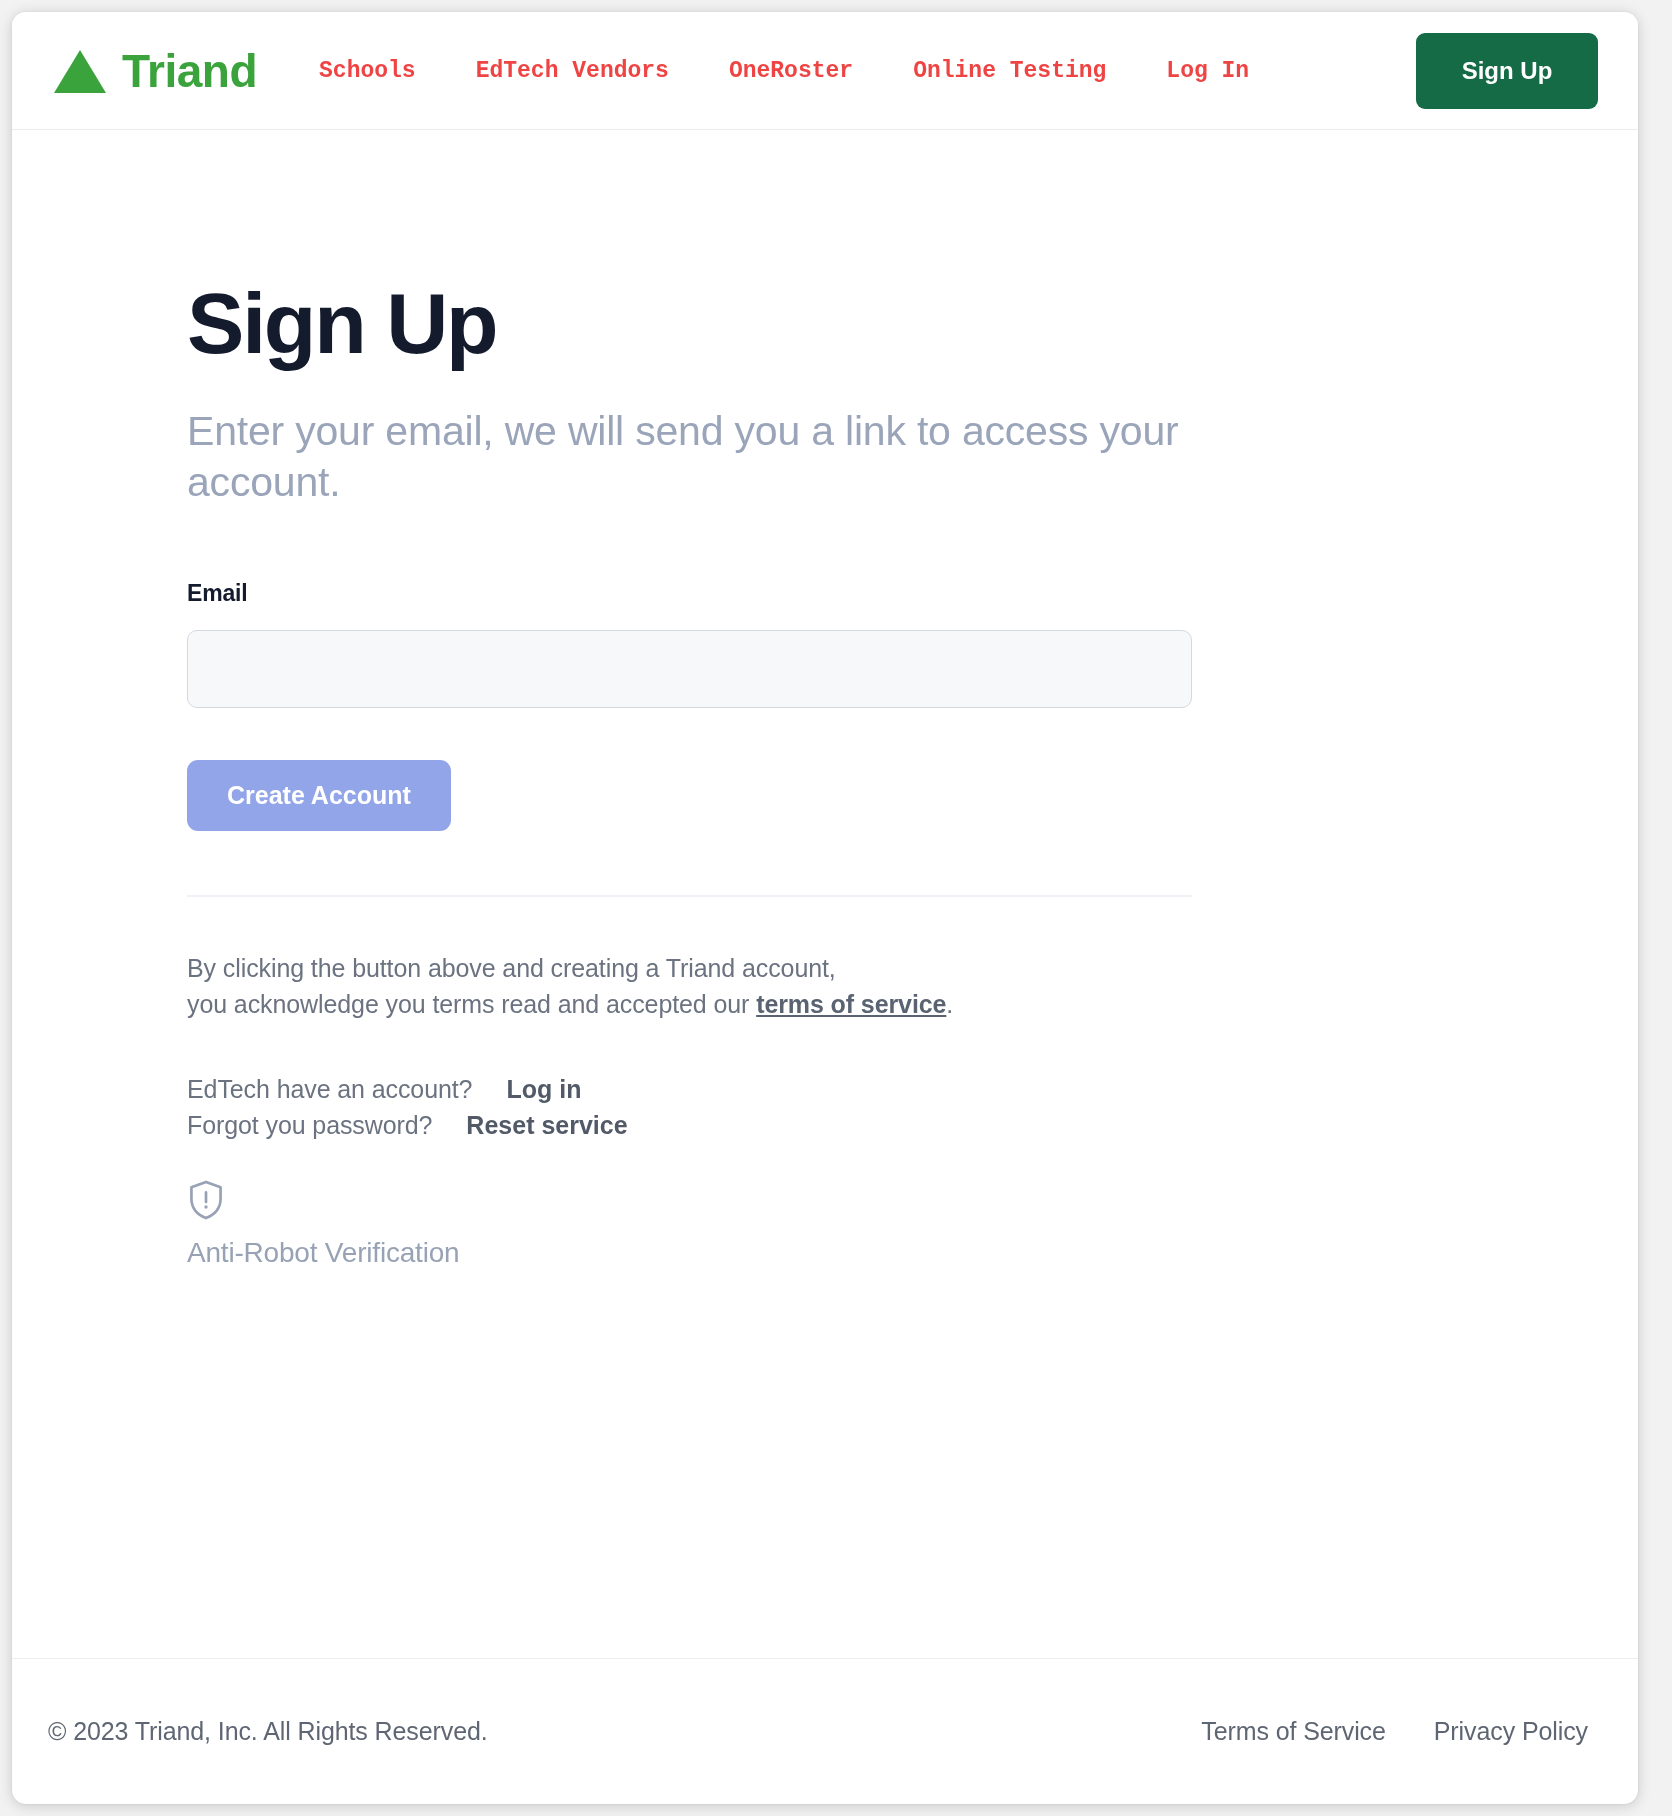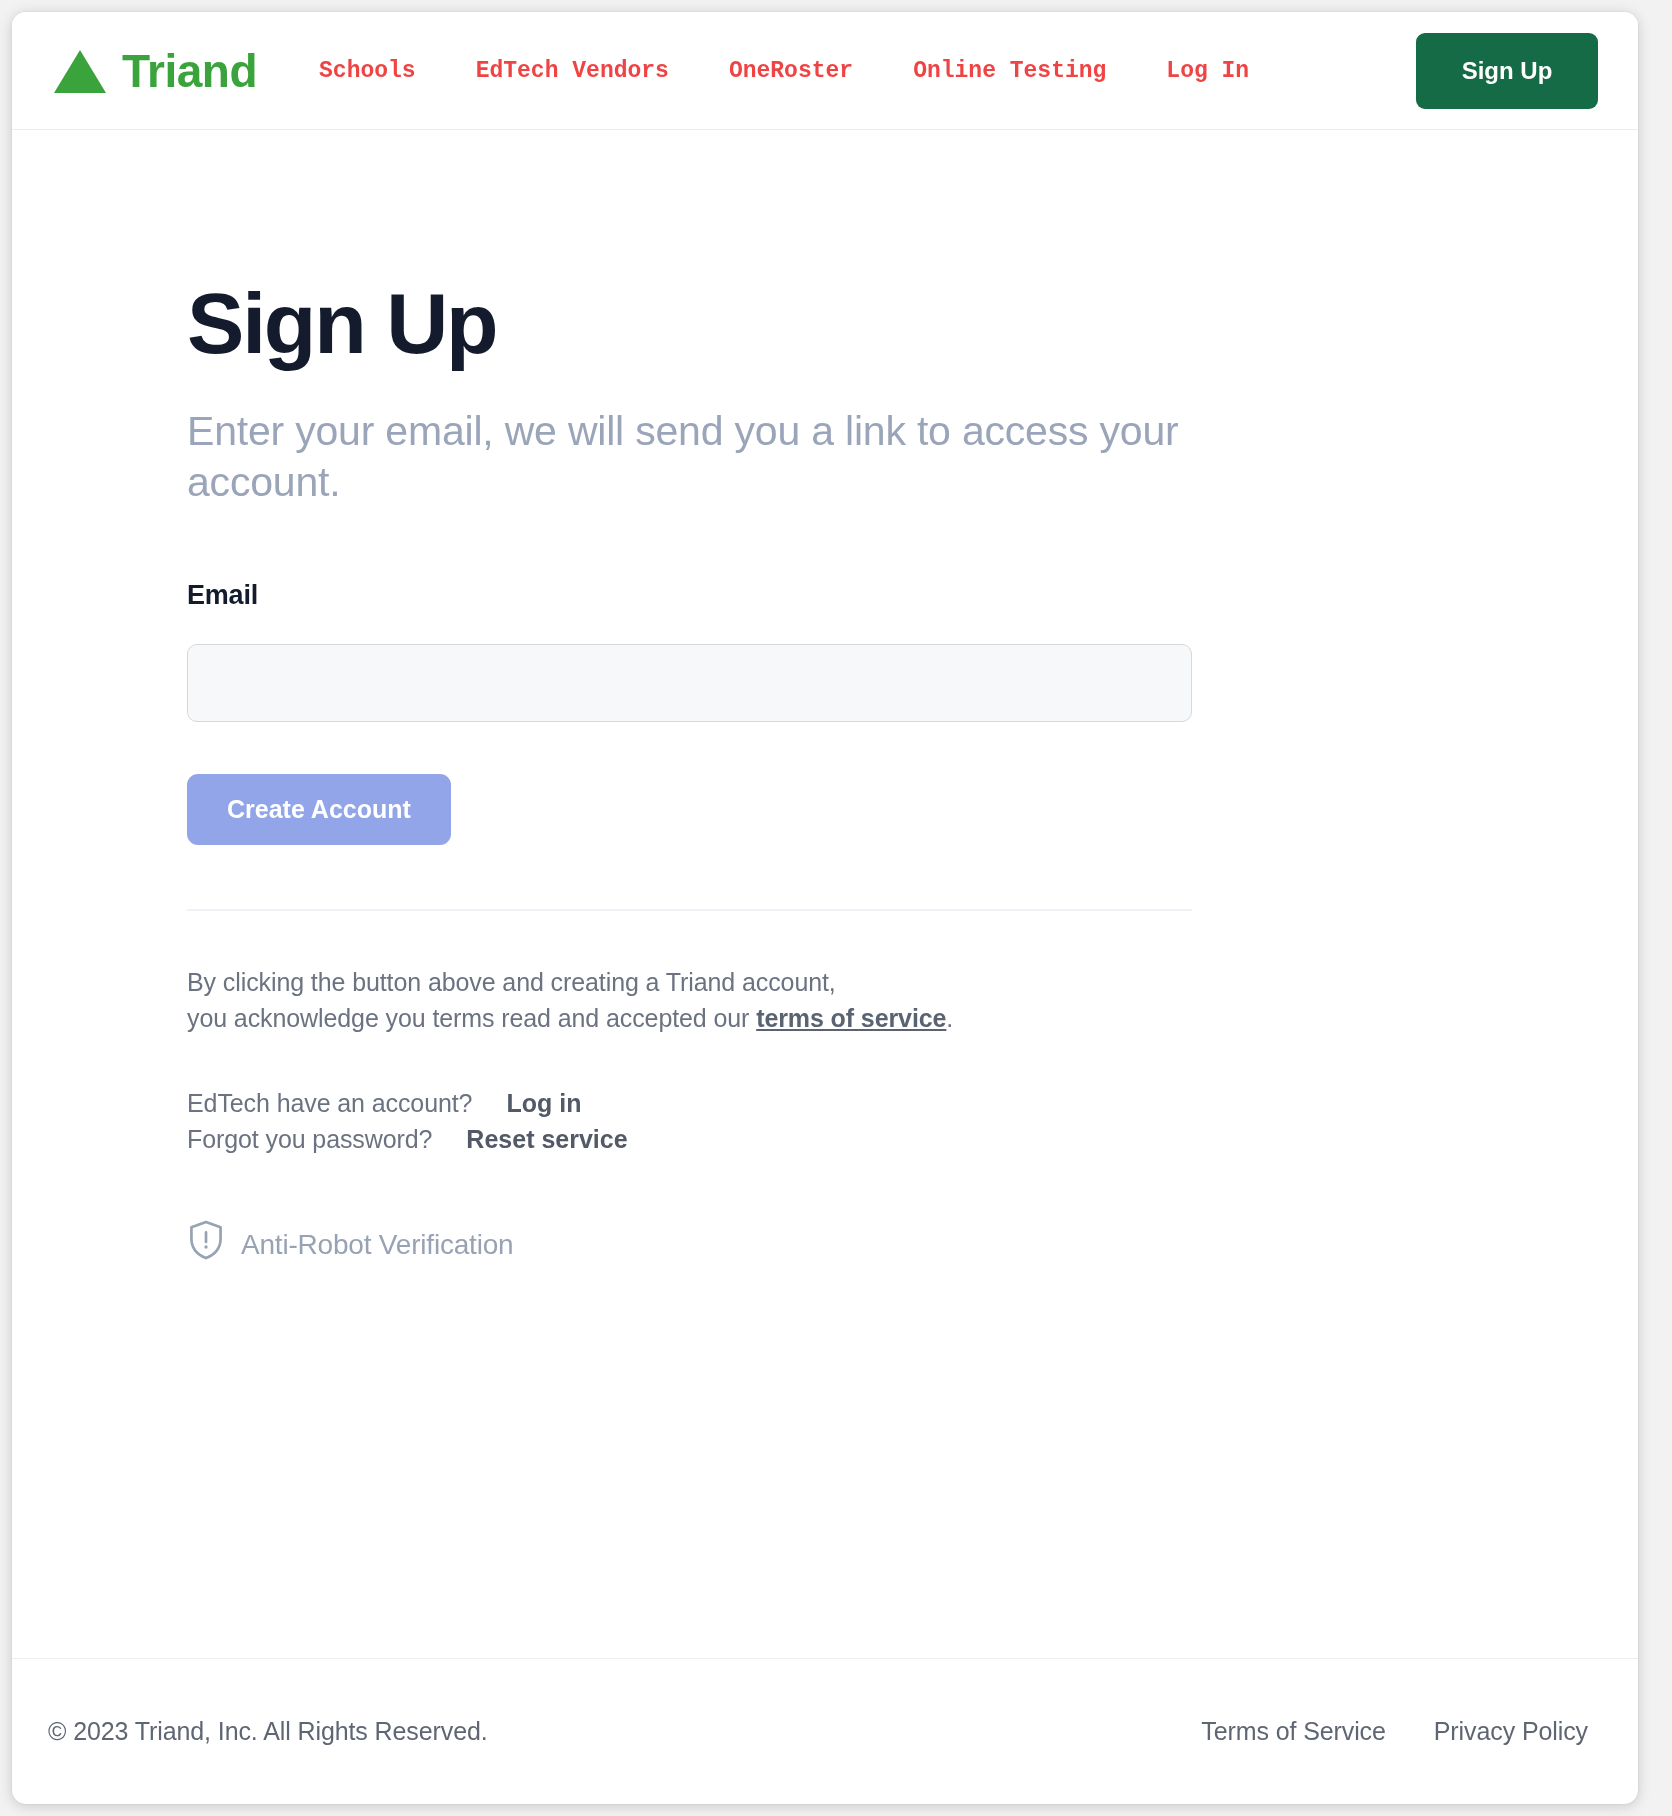--- a/index.html
+++ b/index.html
@@ -116,24 +116,24 @@
   }
   .page-subtitle {
     font-size: 41px;
     color: #9aa5ba;
     margin: 0 0 72px 0;
     line-height: 1.25;
     letter-spacing: -0.2px;
   }
   .field-label {
     display: block;
-    font-size: 27px;
+    font-size: 23px;
     font-weight: bold;
     color: #141b2d;
-    margin-bottom: 33px;
+    margin-bottom: 23px;
     letter-spacing: -0.2px;
   }
   .email-input {
     display: block;
     width: 1005px;
     height: 78px;
     background: #f7f8fa;
     border: 1px solid #d5d8de;
     border-radius: 10px;
     font-size: 25px;
@@ -191,25 +191,26 @@
   }
   .account-row .prompt { color: #6b7280; letter-spacing: -0.1px; }
   .account-action {
     color: #525a68;
     font-weight: bold;
     text-decoration: none;
     cursor: pointer;
   }
   .anti-robot {
     display: flex;
-    align-items: flex-end;
+    align-items: flex-start;
     gap: 16px;
-    margin-top: 62px;
+    margin-top: 36px;
     cursor: pointer;
     width: max-content;
+    flex-direction: column;
   }
   .anti-robot-label {
     font-size: 28px;
     color: #97a2b4;
     letter-spacing: -0.2px;
   }
   .shield-icon { display: block; }
 
   
   .site-footer {

